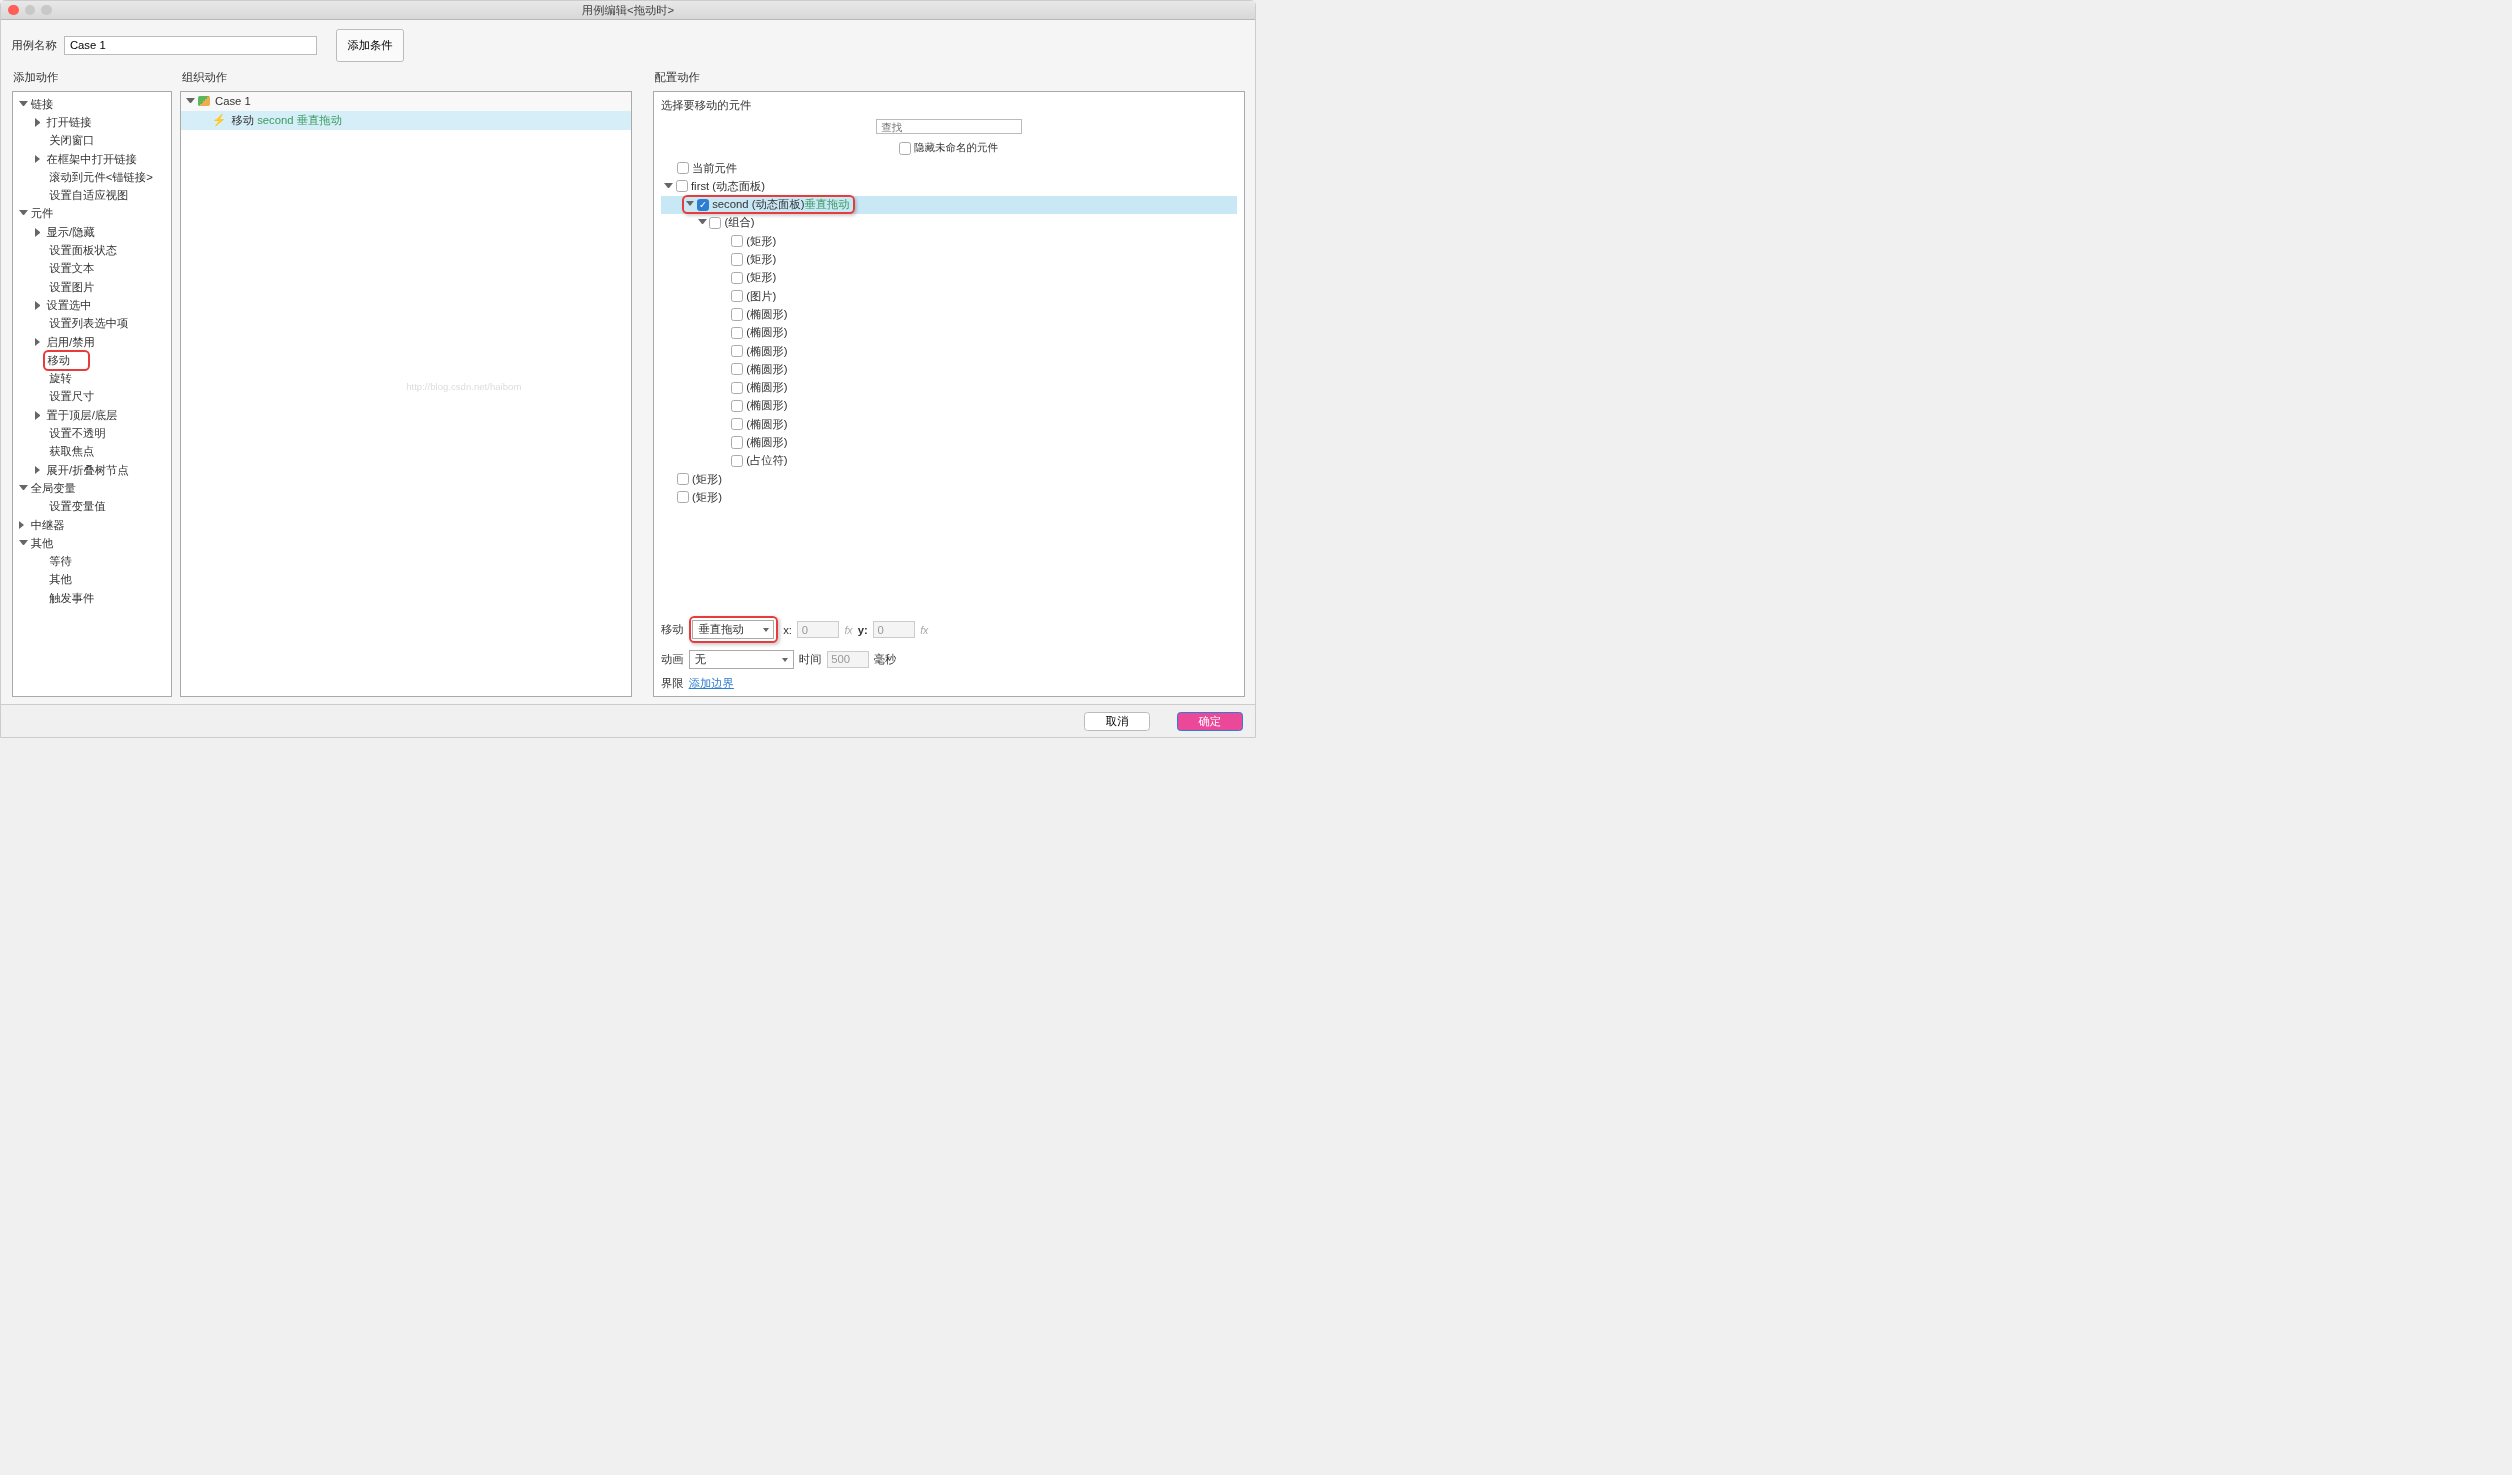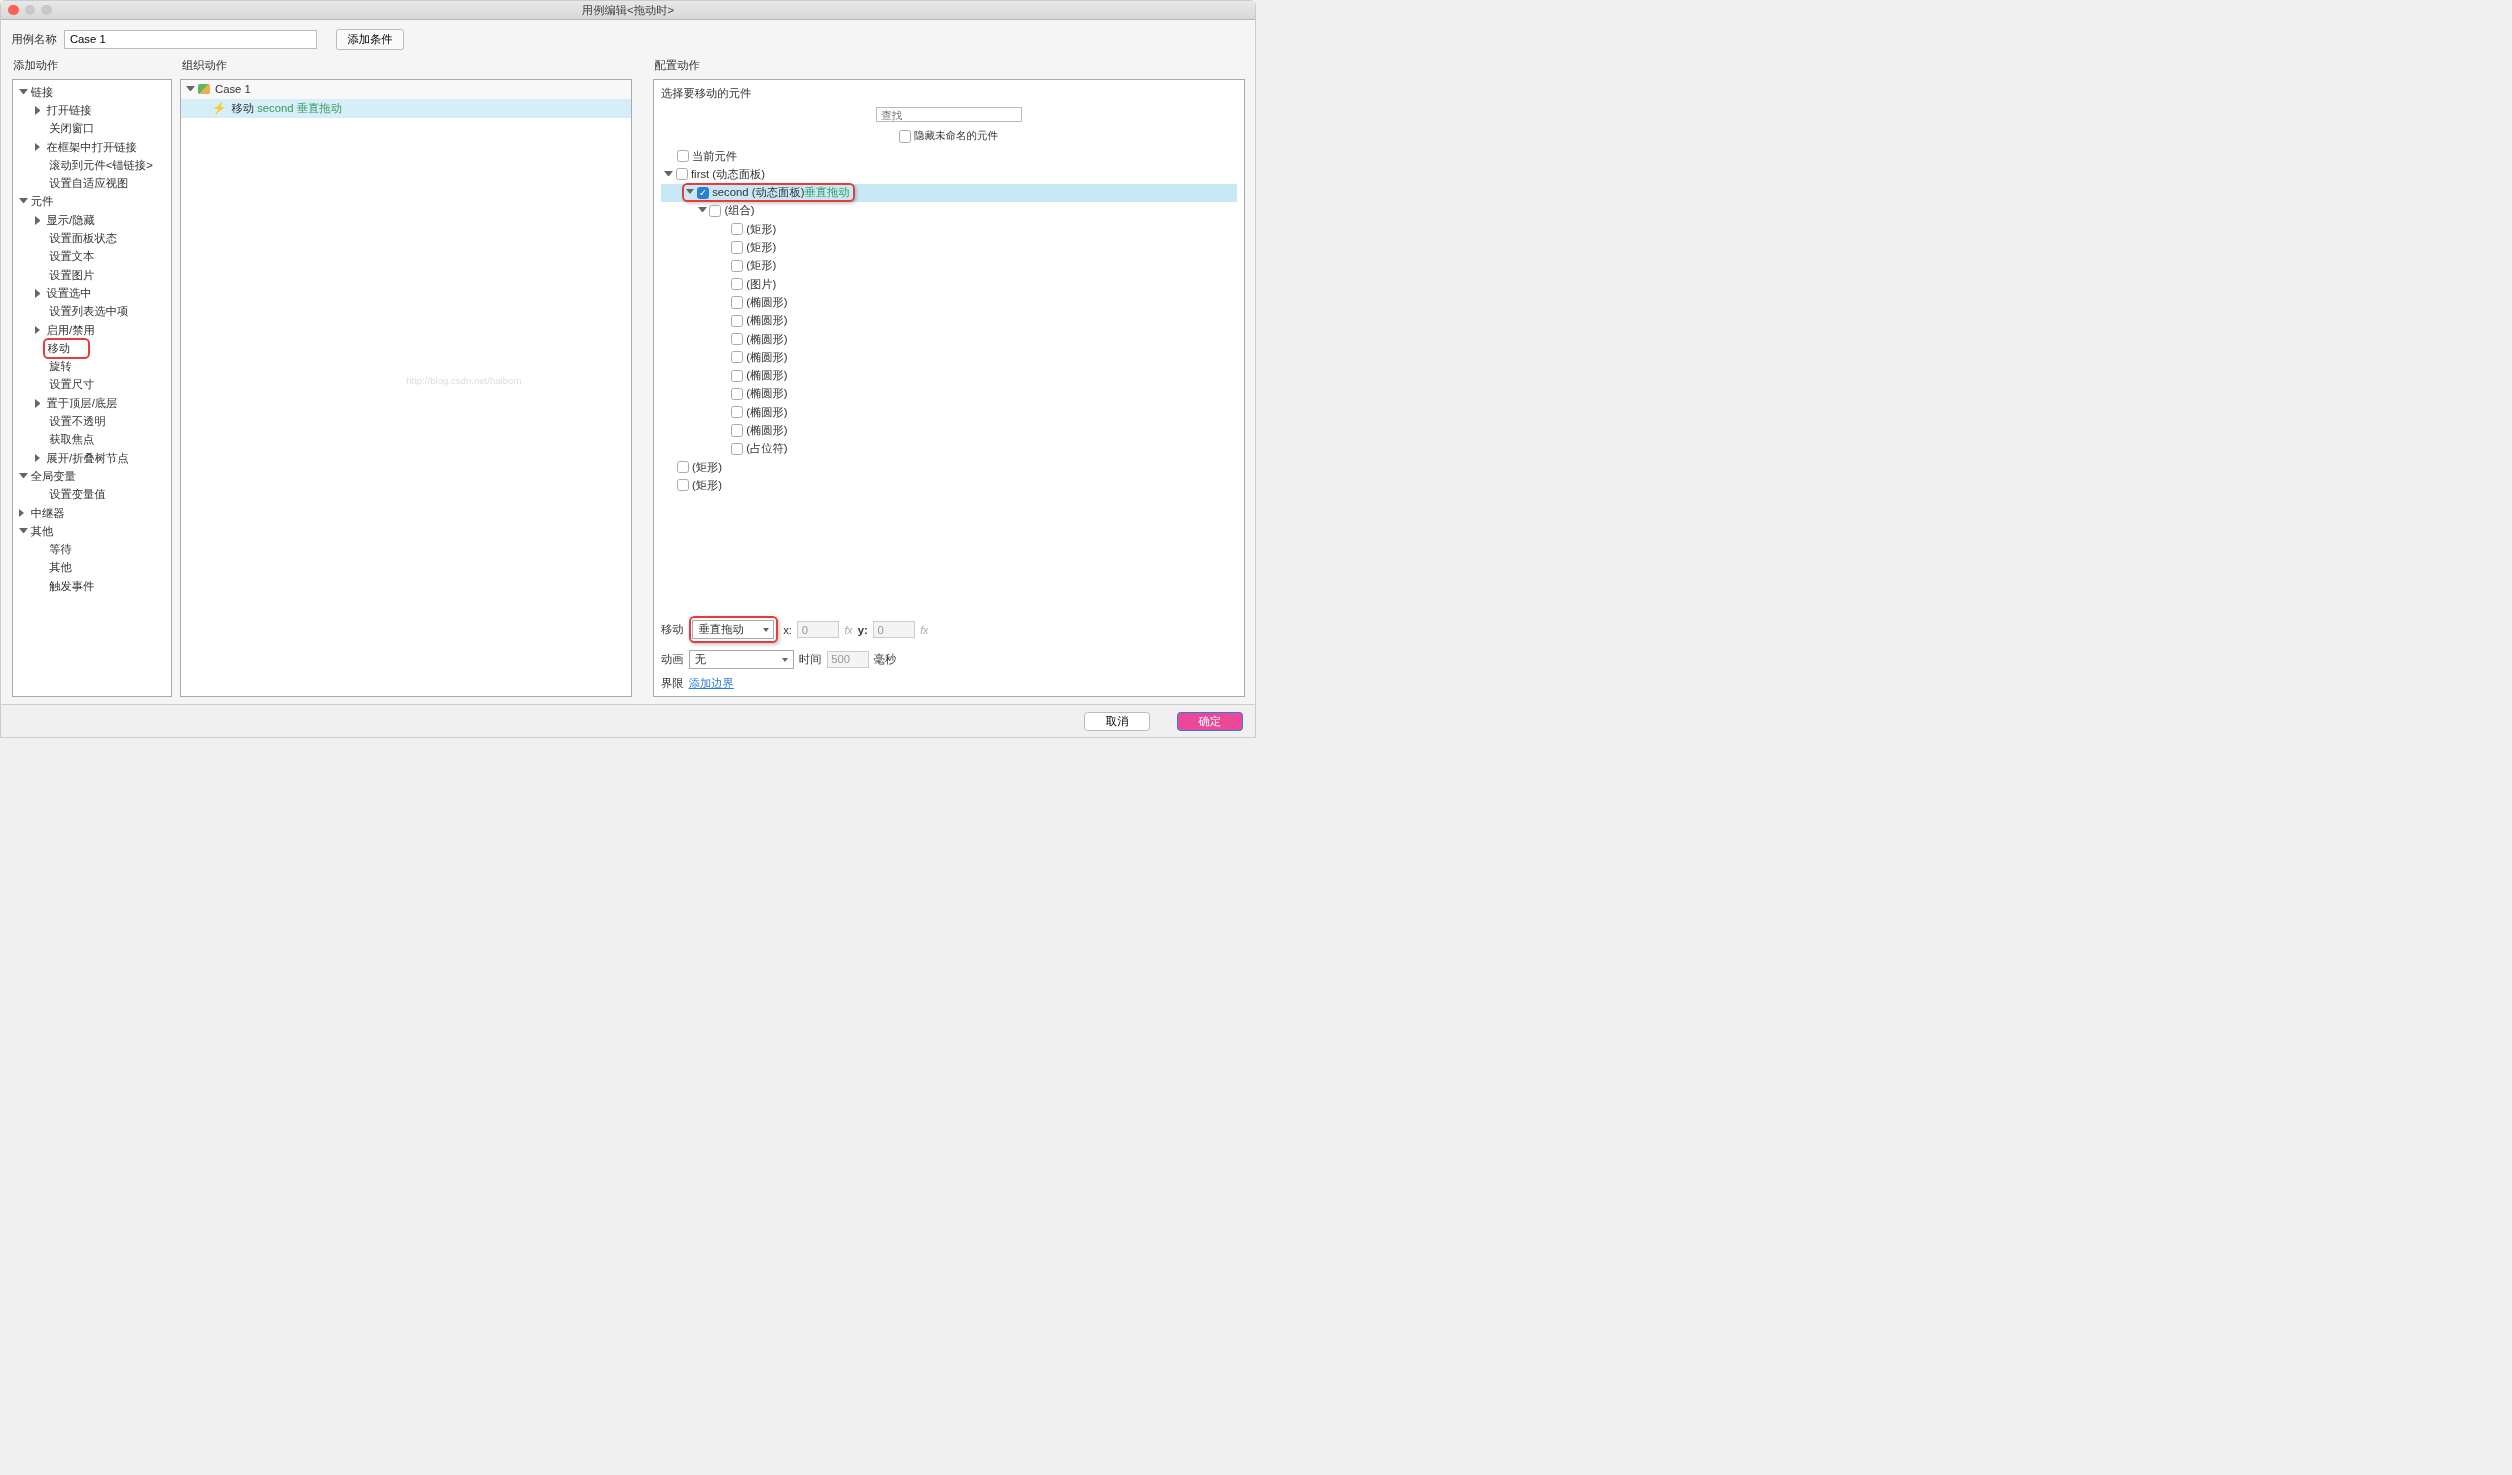--- a/index.html
+++ b/index.html
@@ -11,21 +11,21 @@
     .traffic-lights { display: flex; gap: 6.1px; }
     .tl { width: 10.5px; height: 10.5px; border-radius: 50%; }
     .tl.close { background: #ff5f57; }
     .tl.min { background: #c8c8c8; }
     .tl.max { background: #c8c8c8; }
     .win-title { position: absolute; left: 50%; transform: translateX(-50%); font-size: 11.3px; color: #444; }
     
     .top-controls { padding: 8.7px 10.5px 3.5px; display: flex; align-items: center; gap: 7px; }
     .label-txt { font-size: 11.3px; }
     .case-name-input { width: 253px; height: 19px; border: 0.9px solid #bbb; padding: 1.7px 5.2px; font-size: 11.3px; background: #fff; }
-    .add-cond-btn { height: 21px; padding: 0 10.5px; border: 0.9px solid #bbb; background: #fafafa; border-radius: 2.6px; font-size: 11.3px; margin-left: 12.2px; cursor: pointer; }
+    .add-cond-btn { height: 33px; padding: 0 10.5px; border: 0.9px solid #bbb; background: #fafafa; border-radius: 2.6px; font-size: 11.3px; margin-left: 12.2px; cursor: pointer; }
     
     .main-area { display: flex; flex: 1; gap: 0; padding: 0 10.5px 7px; min-height: 0; }
     
     .panel { display: flex; flex-direction: column; }
     .panel-title { font-size: 11.3px; padding: 5.2px 1.7px; color: #333; }
     .panel-body { flex: 1; border: 0.9px solid #aaa; background: #fff; overflow: auto; }
     
     .panel-add { width: 160px; margin-right: 8.7px; }
     .panel-org { width: 452px; margin-right: 8.7px; }
     .panel-cfg { flex: 1; display: flex; flex-direction: column; padding-left: 12px; }

